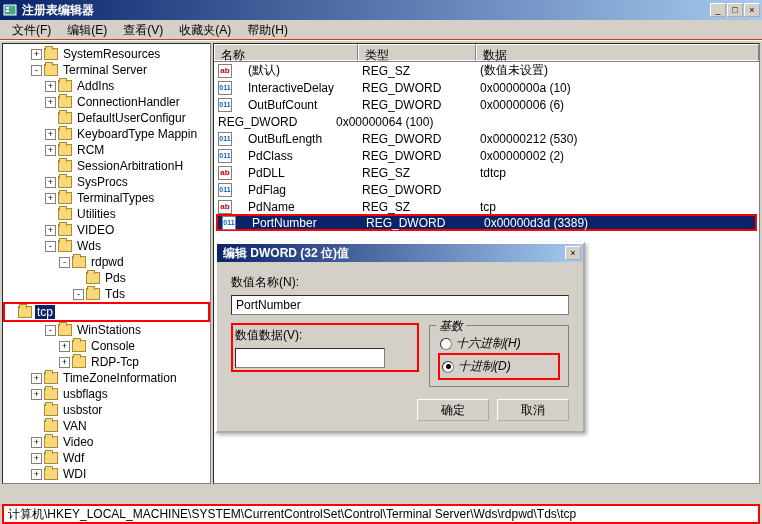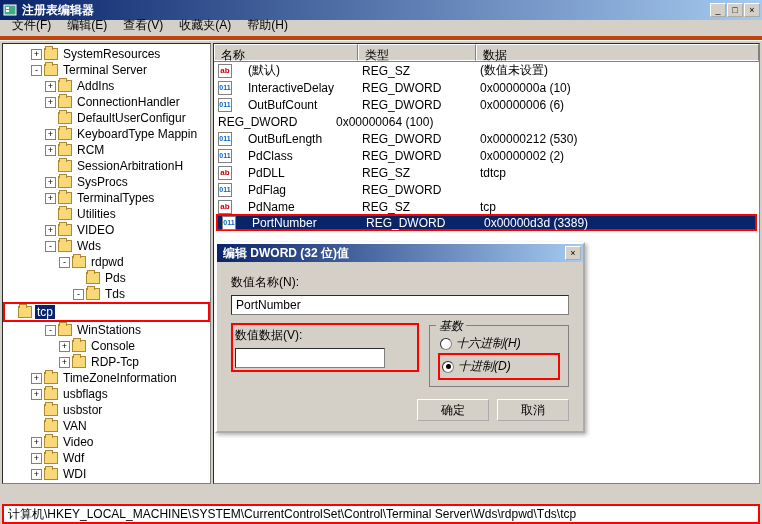--- a/index.html
+++ b/index.html
@@ -4,21 +4,21 @@
 <style>
 * { margin: 0; padding: 0; box-sizing: border-box; font-family: "Microsoft YaHei", SimSun, Arial, sans-serif; font-size: 12px; }
 body { background: #d4d0c8; width: 762px; height: 524px; overflow: hidden; position: relative; }
 
 .titlebar { background: linear-gradient(to right, #0a246a, #a6caf0); height: 20px; display: flex; align-items: center; padding: 0 2px; color: white; }
 .titlebar-icon { width: 16px; height: 16px; margin-right: 4px; display: inline-flex; align-items: center; justify-content: center; }
 .titlebar-text { flex: 1; font-weight: bold; }
 .titlebar-btns { display: flex; gap: 1px; }
 .titlebar-btn { width: 16px; height: 14px; background: #d4d0c8; border: 1px outset #fff; display: flex; align-items: center; justify-content: center; font-size: 9px; font-family: Marlett, Arial; color: black; cursor: pointer; }
 
-.menubar { background: #d4d0c8; height: 20px; display: flex; align-items: flex-end; padding: 0 4px; border-bottom: 4px solid #c2410c; }
+.menubar { background: #d4d0c8; height: 20px; display: flex; align-items: flex-start; padding: 0 4px; border-bottom: 1px solid #c2410c; }
 .menu-item { padding: 2px 8px; cursor: pointer; }
 
 .main { display: flex; height: 446px; border-top: 1px solid #fff; }
 
 .tree { width: 209px; background: white; overflow: auto; border: 1px inset #808080; margin: 2px; padding: 2px 0; }
 .tree-item { display: flex; align-items: center; height: 16px; white-space: nowrap; cursor: pointer; }
 .tree-toggle { width: 11px; height: 11px; border: 1px solid #808080; display: inline-flex; align-items: center; justify-content: center; font-size: 9px; margin-right: 2px; background: white; line-height: 1; }
 .tree-spacer { display: inline-block; }
 .folder-icon { width: 14px; height: 12px; background: #f8d878; border: 1px solid #b08830; margin-right: 3px; position: relative; }
 .folder-icon::before { content: ""; position: absolute; top: -3px; left: 0; width: 6px; height: 3px; background: #f8d878; border: 1px solid #b08830; border-bottom: none; }

